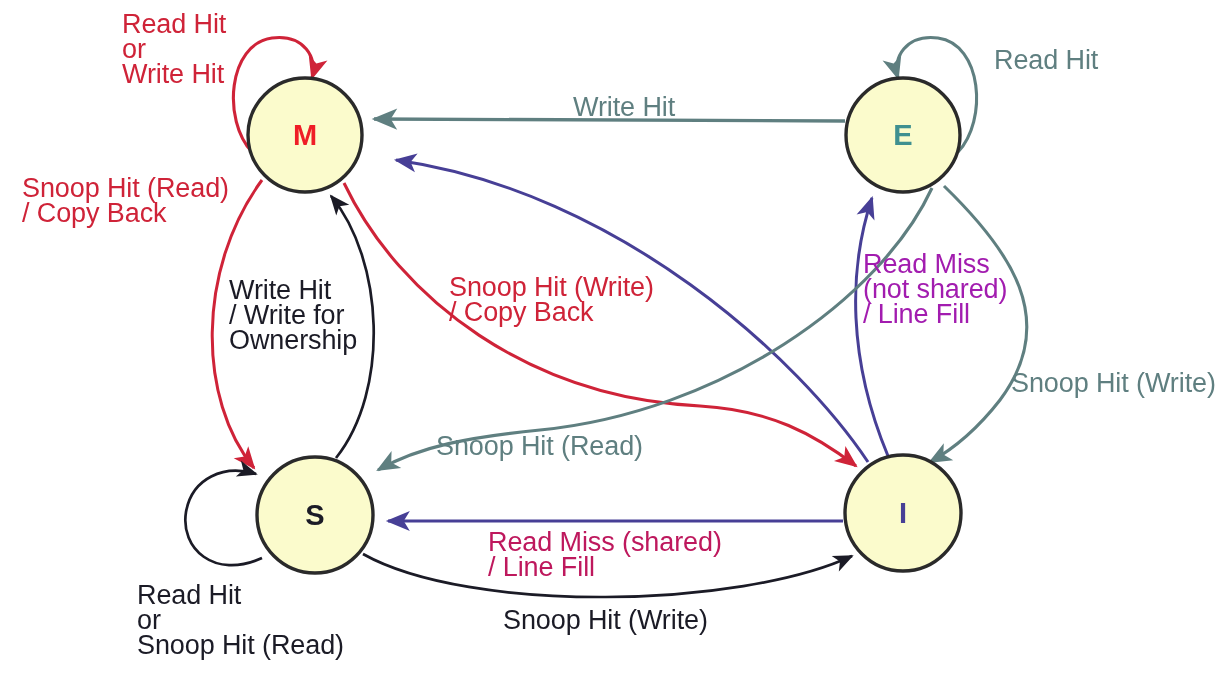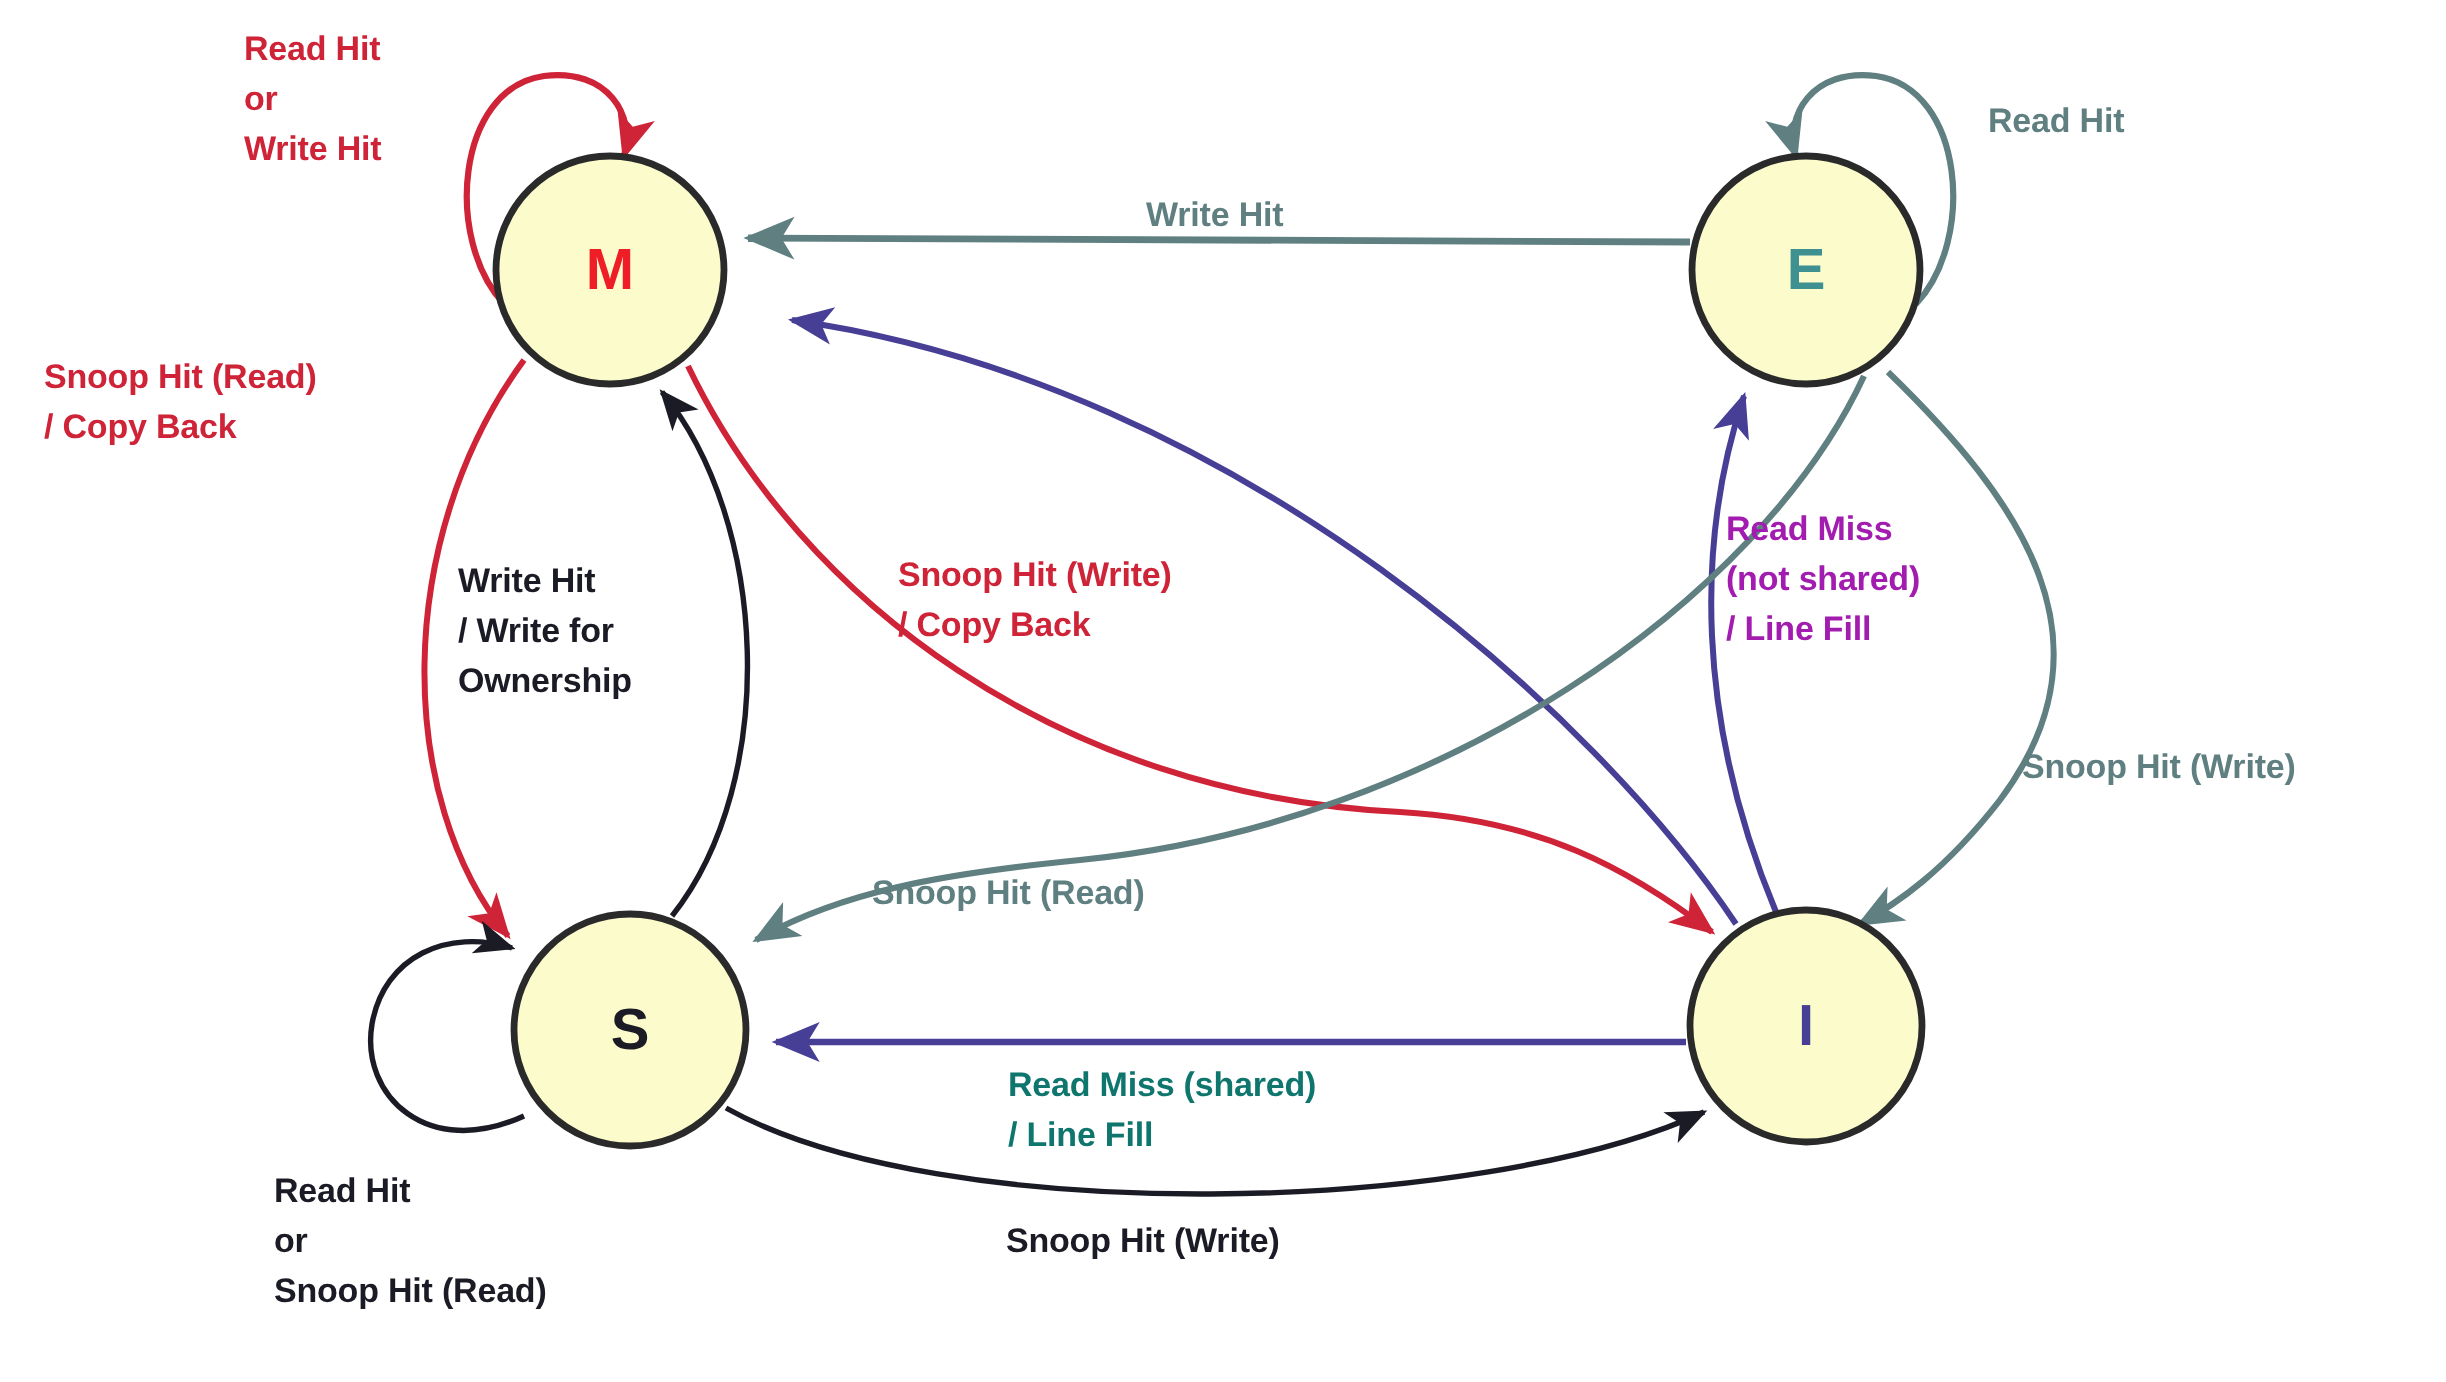--- a/index.html
+++ b/index.html
@@ -28,22 +28,22 @@
   .state-label {
     font-family: "Liberation Sans", sans-serif;
     font-weight: bold;
     font-size: 29px;
     text-anchor: middle;
     dominant-baseline: middle;
   }
   .edge-label {
     position: absolute;
     font-family: "Liberation Sans", sans-serif;
-    font-weight: bold;
-    font-size: 17px;
+    font-weight: normal;
+    font-size: 27px;
     line-height: 25px;
     white-space: pre;
     letter-spacing: -0.1px;
   }
 </style>
 </head>
 <body>
 
 <div id="canvas">
 
@@ -123,19 +123,19 @@
   <div class="edge-label" style="left:229px; top:278px; color:#1b1b26;"><div>Write Hit</div><div>/ Write for</div><div>Ownership</div></div>
 
   <div class="edge-label" style="left:449px; top:275px; color:#cf2338;"><div>Snoop Hit (Write)</div><div>/ Copy Back</div></div>
 
   <div class="edge-label" style="left:863px; top:252px; color:#a21caf;"><div>Read Miss</div><div>(not shared)</div><div>/ Line Fill</div></div>
 
   <div class="edge-label" style="left:1011px; top:371px; color:#5f7f80;"><div>Snoop Hit (Write)</div></div>
 
   <div class="edge-label" style="left:436px; top:434px; color:#5f7f80;"><div>Snoop Hit (Read)</div></div>
 
-  <div class="edge-label" style="left:504px; top:530px; color:#0f766e;"><div>Read Miss (shared)</div><div>/ Line Fill</div></div>
+  <div class="edge-label" style="left:488px; top:530px; color:#be185d;"><div>Read Miss (shared)</div><div>/ Line Fill</div></div>
 
   <div class="edge-label" style="left:503px; top:608px; color:#1b1b26;"><div>Snoop Hit (Write)</div></div>
 
   <div class="edge-label" style="left:137px; top:583px; color:#1b1b26;"><div>Read Hit</div><div>or</div><div>Snoop Hit (Read)</div></div>
 
 </div>
 
 </body></html>

